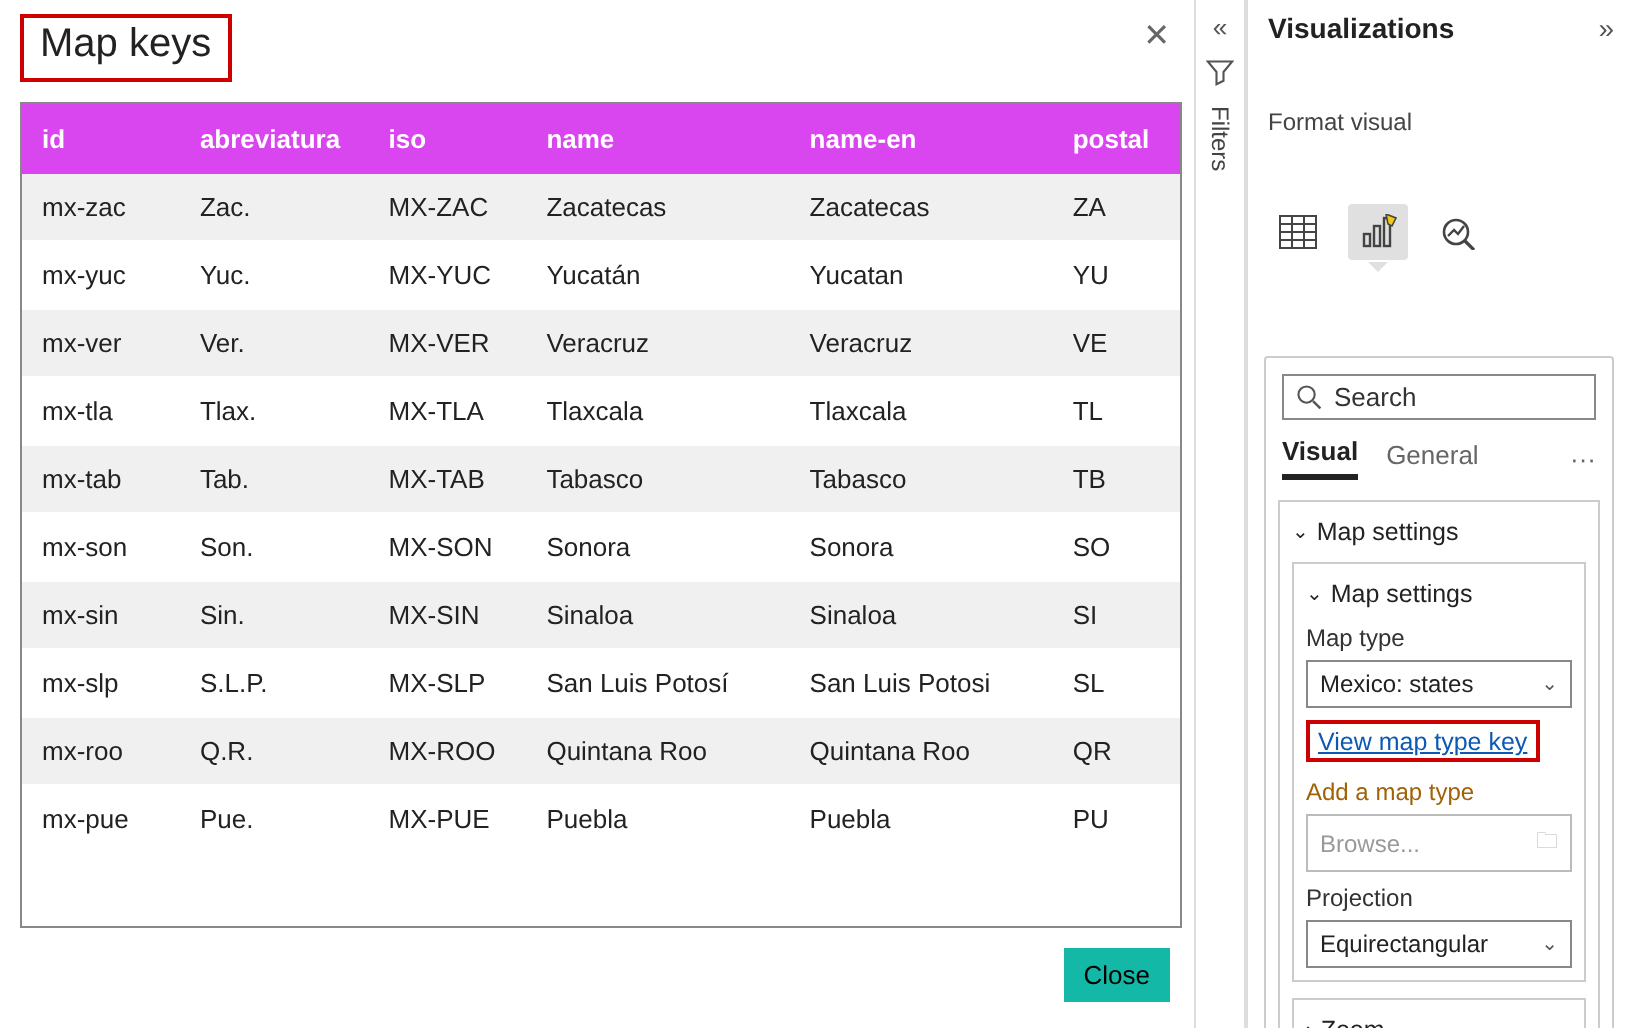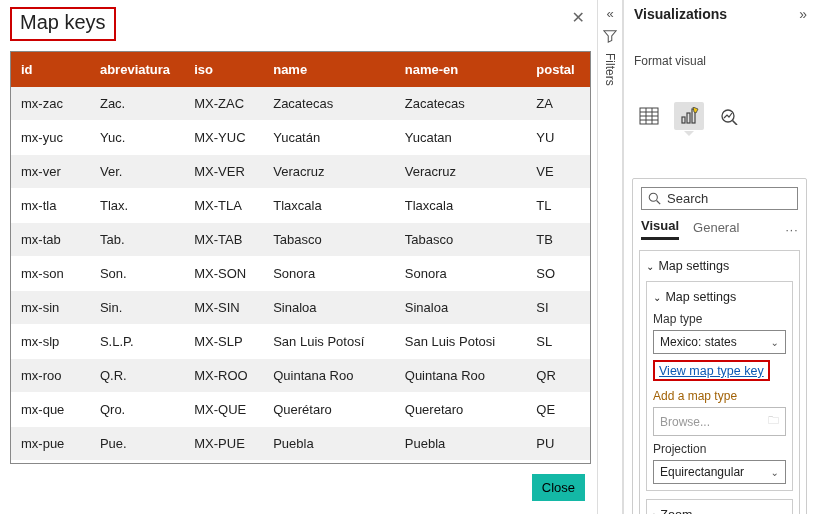--- a/index.html
+++ b/index.html
@@ -4,21 +4,21 @@
 <style>
   * { box-sizing: border-box; margin: 0; padding: 0; }
   body { font-family: "Segoe UI", Arial, sans-serif; font-size: 13px; color: #222; background: #fff; width: 815px; height: 514px; overflow: hidden; display: flex; }
   .main-area { flex: 1; position: relative; padding: 5px 6px 5px 10px; display: flex; flex-direction: column; }
   .title-row { padding: 2px 0 10px 0; display: flex; align-items: flex-start; }
   .title-box { border: 2px solid #c00; padding: 2px 8px 5px 8px; display: inline-block; }
   .title-text { font-size: 20px; font-weight: 400; }
   .close-x { position: absolute; top: 8px; right: 12px; font-size: 16px; color: #666; cursor: pointer; }
   .table-scroll { border: 1px solid #888; flex: 1; overflow-y: scroll; overflow-x: hidden; }
   table { width: 100%; border-collapse: collapse; table-layout: fixed; }
-  thead th { background: #c2410c; color: #fff; font-weight: 600; text-align: left; padding: 10px 10px; font-size: 13px; }
+  thead th { background: #d946ef; color: #fff; font-weight: 600; text-align: left; padding: 10px 10px; font-size: 13px; }
   tbody td { padding: 9px 10px; font-size: 13px; border-bottom: 1px solid #fff; }
   tbody tr:nth-child(odd) { background: #f0f0f0; }
   tbody tr:nth-child(even) { background: #fff; }
   .col-id { width: 72px; }
   .col-abr { width: 86px; }
   .col-iso { width: 72px; }
   .col-name { width: 120px; }
   .col-nameen { width: 120px; }
   .col-postal { width: 58px; }
   .footer-row { padding: 10px 6px 8px 0; text-align: right; }
@@ -150,28 +150,20 @@
           </tr>
           <tr>
             <td>mx-roo</td>
             <td>Q.R.</td>
             <td>MX-ROO</td>
             <td>Quintana Roo</td>
             <td>Quintana Roo</td>
             <td>QR</td>
           </tr>
           <tr>
-            <td>mx-que</td>
-            <td>Qro.</td>
-            <td>MX-QUE</td>
-            <td>Querétaro</td>
-            <td>Queretaro</td>
-            <td>QE</td>
-          </tr>
-          <tr>
             <td>mx-pue</td>
             <td>Pue.</td>
             <td>MX-PUE</td>
             <td>Puebla</td>
             <td>Puebla</td>
             <td>PU</td>
           </tr>
         </tbody>
     </table>
   </div>

